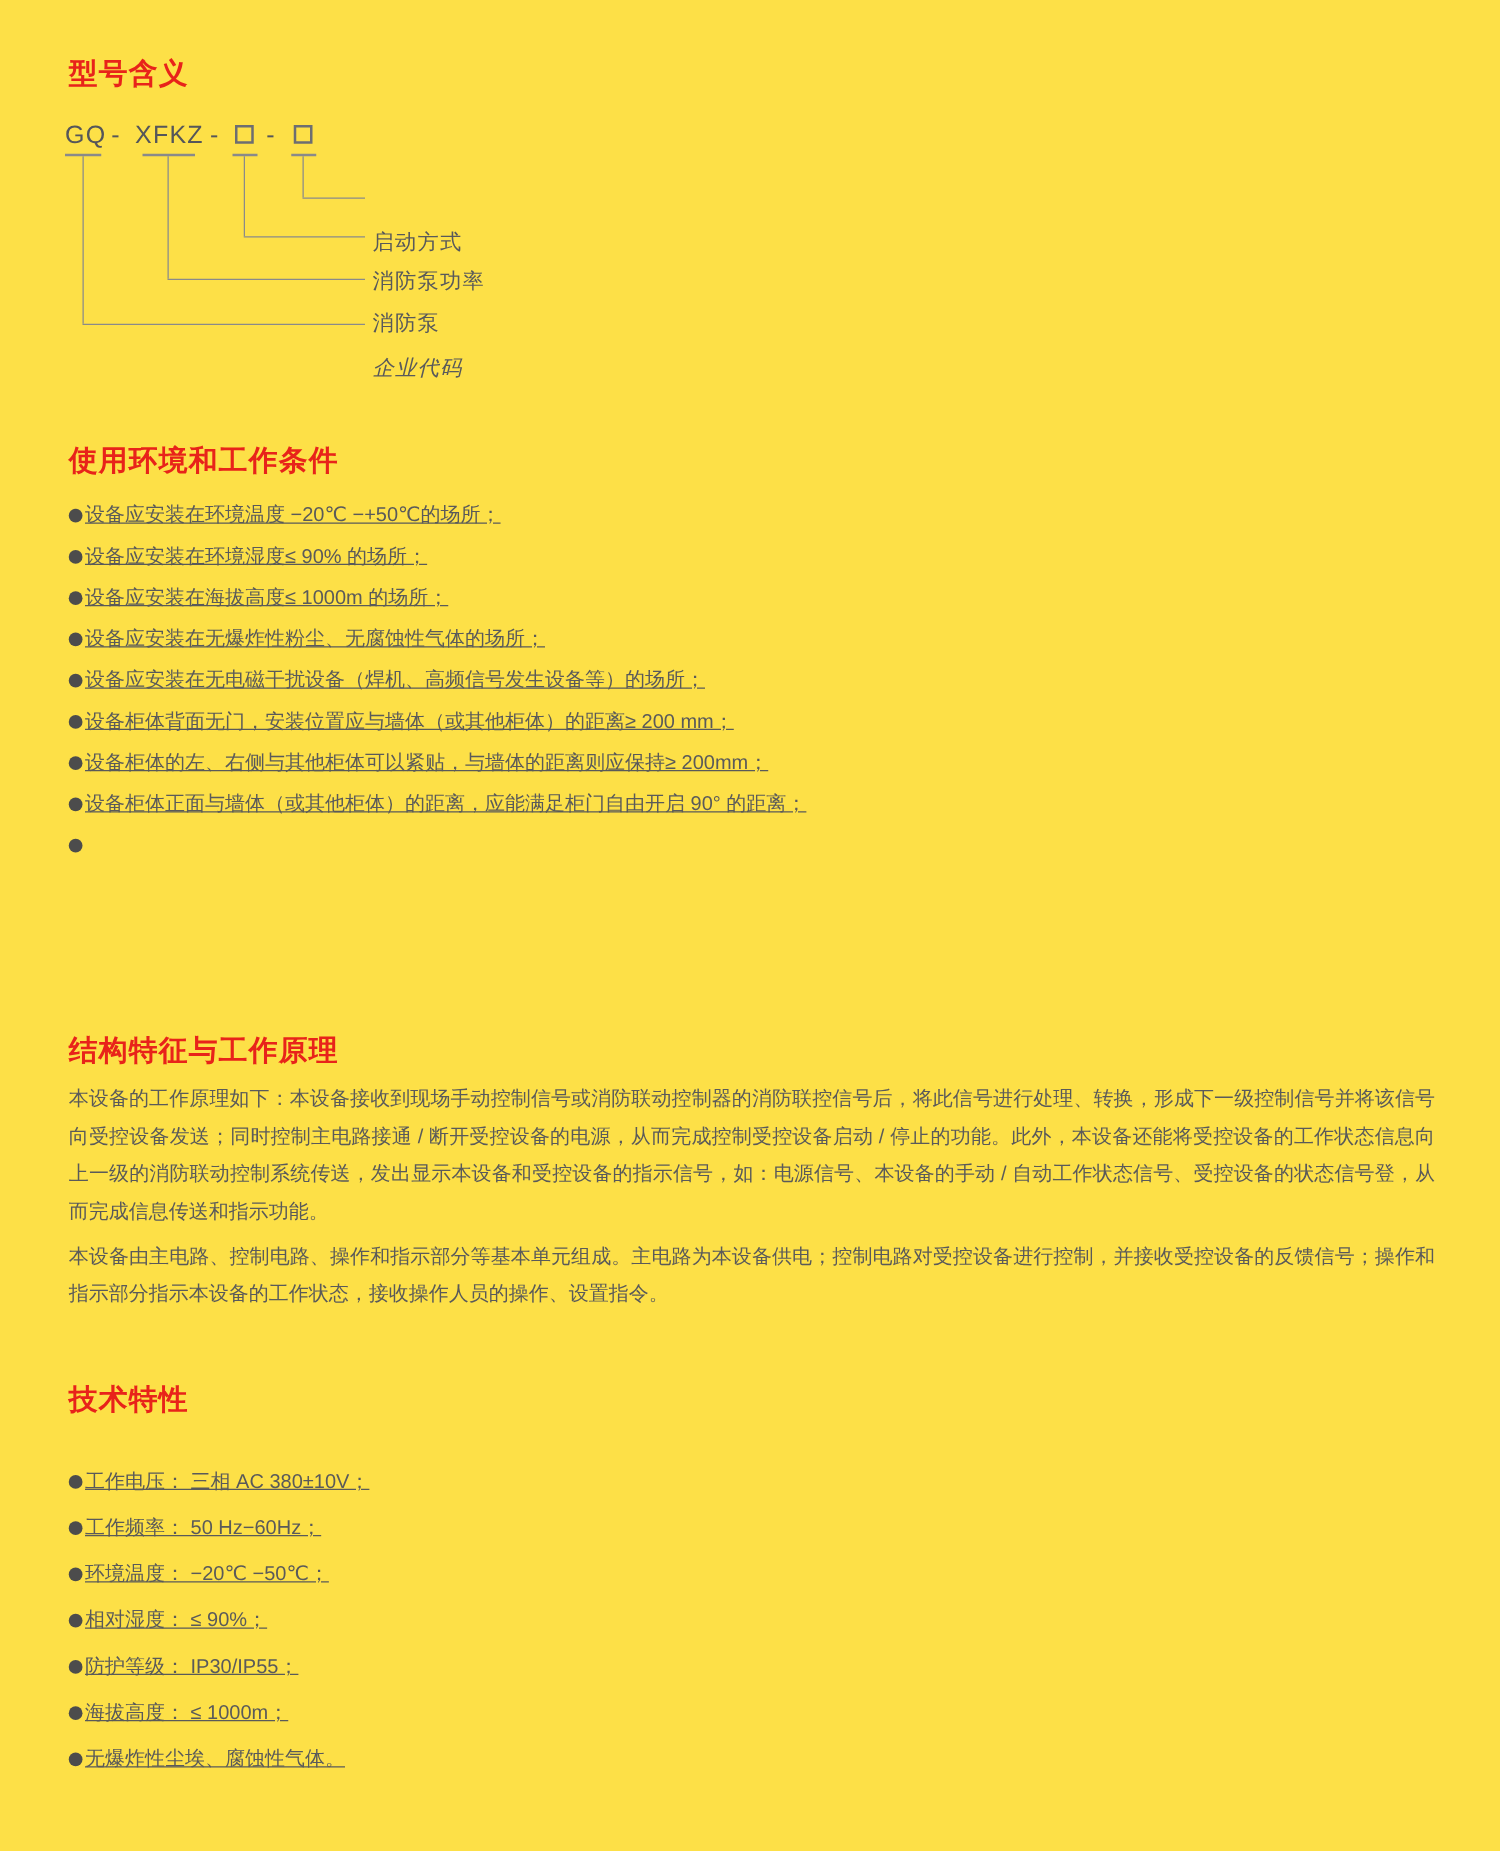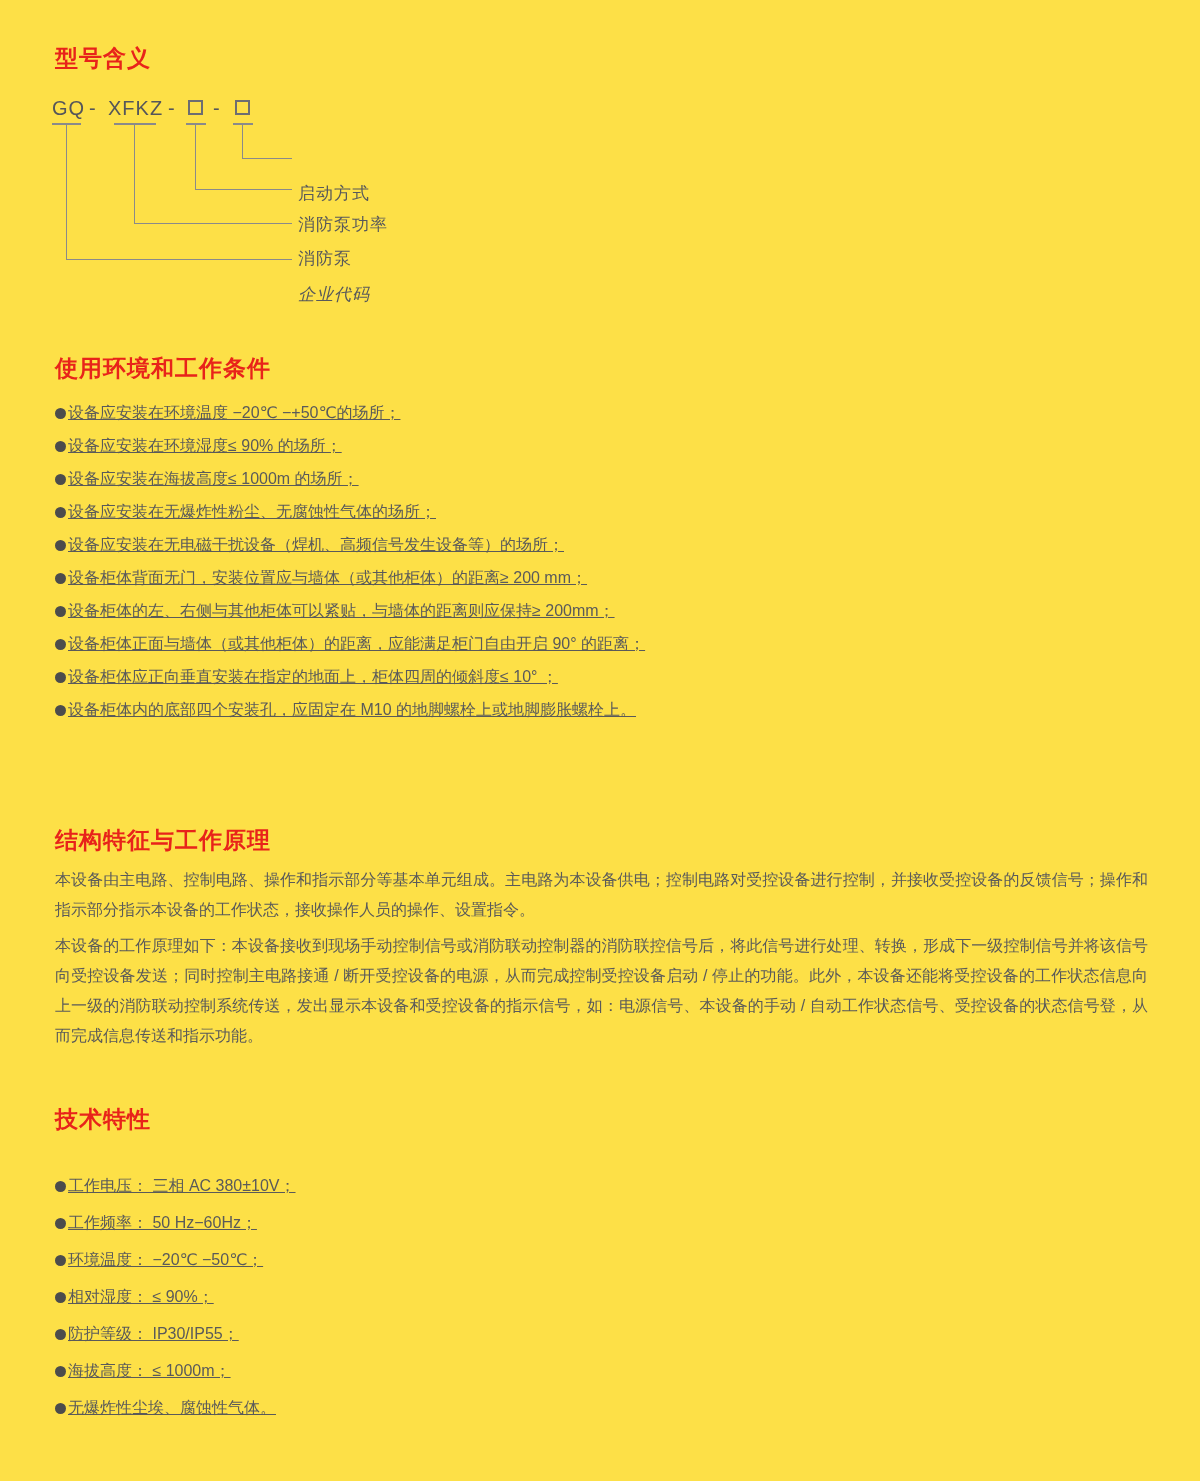--- a/index.html
+++ b/index.html
@@ -158,29 +158,28 @@
 
   <ul class="bullet-list env-list" style="top:403px;">
     <li><span class="bullet"></span><span>设备应安装在环境温度 −20℃ −+50℃的场所；</span></li>
     <li><span class="bullet"></span><span>设备应安装在环境湿度≤ 90% 的场所；</span></li>
     <li><span class="bullet"></span><span>设备应安装在海拔高度≤ 1000m 的场所；</span></li>
     <li><span class="bullet"></span><span>设备应安装在无爆炸性粉尘、无腐蚀性气体的场所；</span></li>
     <li><span class="bullet"></span><span>设备应安装在无电磁干扰设备（焊机、高频信号发生设备等）的场所；</span></li>
     <li><span class="bullet"></span><span>设备柜体背面无门，安装位置应与墙体（或其他柜体）的距离≥ 200 mm；</span></li>
     <li><span class="bullet"></span><span>设备柜体的左、右侧与其他柜体可以紧贴，与墙体的距离则应保持≥ 200mm；</span></li>
     <li><span class="bullet"></span><span>设备柜体正面与墙体（或其他柜体）的距离，应能满足柜门自由开启 90° 的距离；</span></li>
-    <li><span class="bullet"></span><span>设备柜体应正向垂直安装在指定的地面上，柜体四周的倾斜度≤ 10° ；</span></li>
-    <li><span class="bullet"></span><span>设备柜体内的底部四个安装孔，应固定在 M10 的地脚螺栓上或地脚膨胀螺栓上。</span></li>
+    <li><span class="bullet"></span></li>
   </ul>
 
   <h2 class="section-title" style="top:826px;">结构特征与工作原理</h2>
 
   <div class="paragraphs">
+    <p>本设备的工作原理如下：本设备接收到现场手动控制信号或消防联动控制器的消防联控信号后，将此信号进行处理、转换，形成下一级控制信号并将该信号向受控设备发送；同时控制主电路接通 / 断开受控设备的电源，从而完成控制受控设备启动 / 停止的功能。此外，本设备还能将受控设备的工作状态信息向上一级的消防联动控制系统传送，发出显示本设备和受控设备的指示信号，如：电源信号、本设备的手动 / 自动工作状态信号、受控设备的状态信号登，从而完成信息传送和指示功能。</p>
     <p>本设备由主电路、控制电路、操作和指示部分等基本单元组成。主电路为本设备供电；控制电路对受控设备进行控制，并接收受控设备的反馈信号；操作和指示部分指示本设备的工作状态，接收操作人员的操作、设置指令。</p>
-    <p>本设备的工作原理如下：本设备接收到现场手动控制信号或消防联动控制器的消防联控信号后，将此信号进行处理、转换，形成下一级控制信号并将该信号向受控设备发送；同时控制主电路接通 / 断开受控设备的电源，从而完成控制受控设备启动 / 停止的功能。此外，本设备还能将受控设备的工作状态信息向上一级的消防联动控制系统传送，发出显示本设备和受控设备的指示信号，如：电源信号、本设备的手动 / 自动工作状态信号、受控设备的状态信号登，从而完成信息传送和指示功能。</p>
   </div>
 
   <h2 class="section-title" style="top:1105px;">技术特性</h2>
 
   <ul class="bullet-list tech-list" style="top:1176px;">
     <li><span class="bullet"></span><span>工作电压： 三相 AC 380±10V；</span></li>
     <li><span class="bullet"></span><span>工作频率： 50 Hz−60Hz；</span></li>
     <li><span class="bullet"></span><span>环境温度： −20℃ −50℃；</span></li>
     <li><span class="bullet"></span><span>相对湿度： ≤ 90%；</span></li>
     <li><span class="bullet"></span><span>防护等级： IP30/IP55；</span></li>

